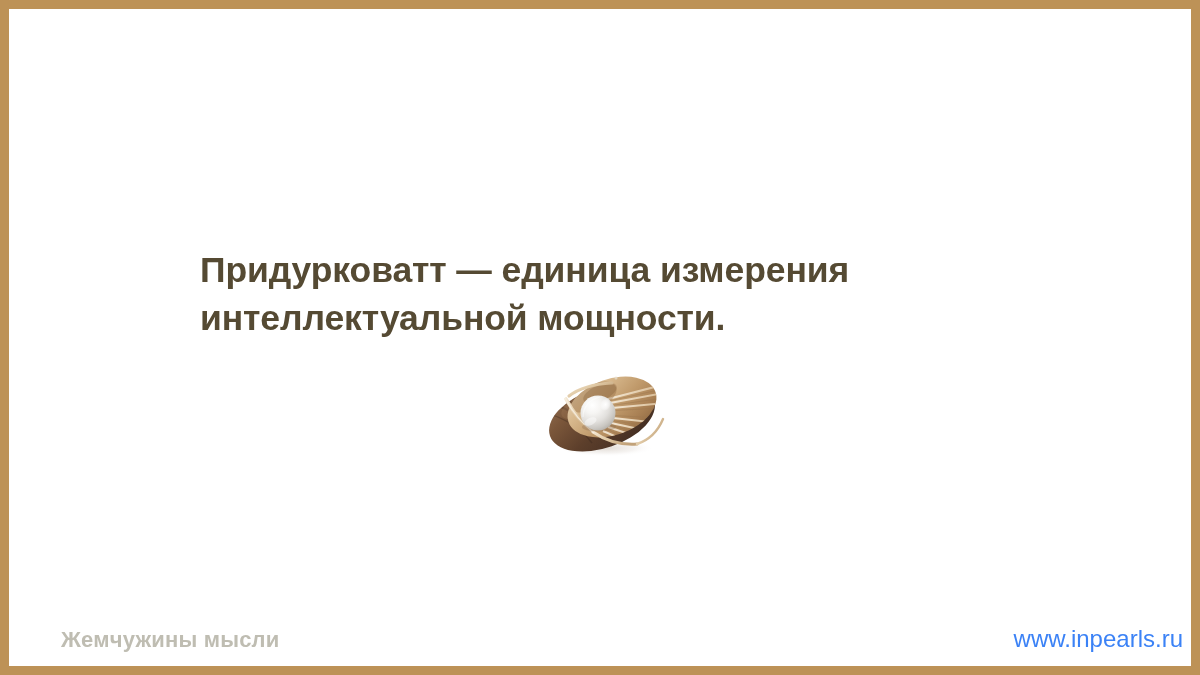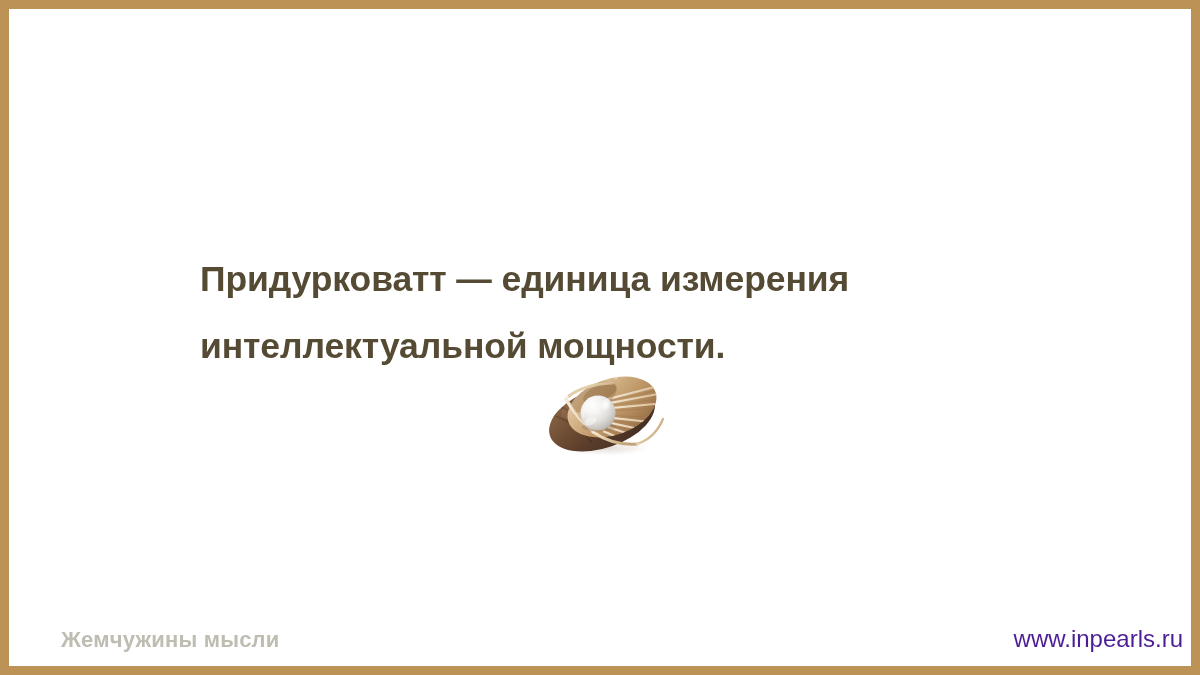--- a/index.html
+++ b/index.html
@@ -19,21 +19,21 @@
   }
   
   #quote {
     position: absolute;
     left: 191px;
     top: 237px;
     width: 830px;
     font-family: "Liberation Sans", sans-serif;
     font-size: 35.5px;
     font-weight: bold;
-    line-height: 67px;
+    line-height: 48px;
     letter-spacing: -0.1px;
     color: #554a33;
     text-align: left;
     white-space: normal;
   }
   
   #shell-wrap {
     position: absolute;
     left: 527px;
     top: 356px;
@@ -54,21 +54,21 @@
     white-space: nowrap;
     margin-left: 39px;
   }
   #footer-right {
     position: absolute;
     right: 8px;
     top: 616px;
     font-family: "Liberation Sans", sans-serif;
     font-size: 24px;
     font-weight: normal;
-    color: #4c1d95;
+    color: #3b82f6;
     letter-spacing: 0px;
     white-space: nowrap;
   }
 </style>
 </head>
 <body>
 
 <div id="canvas">
 
   <div id="quote">Придурковатт — единица измерения интеллектуальной мощности.</div>

